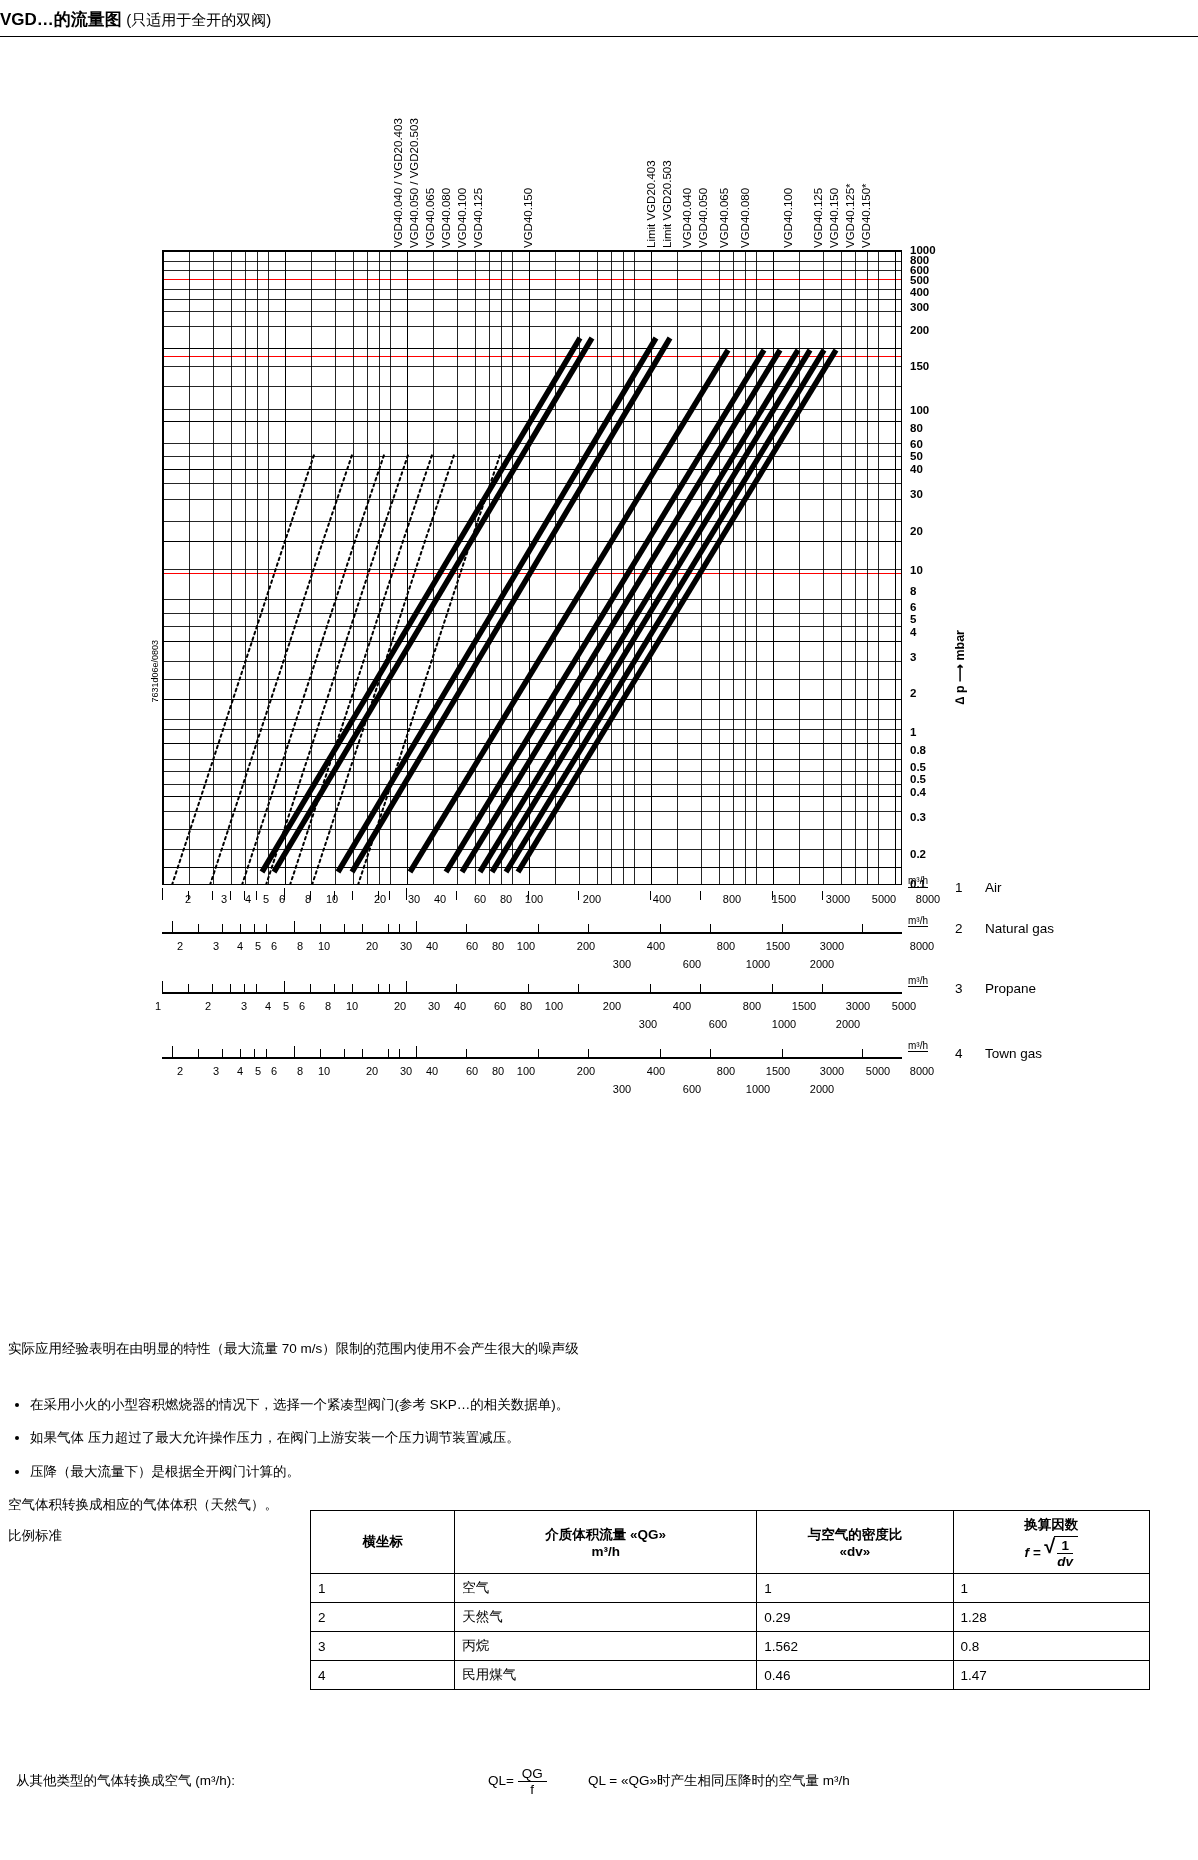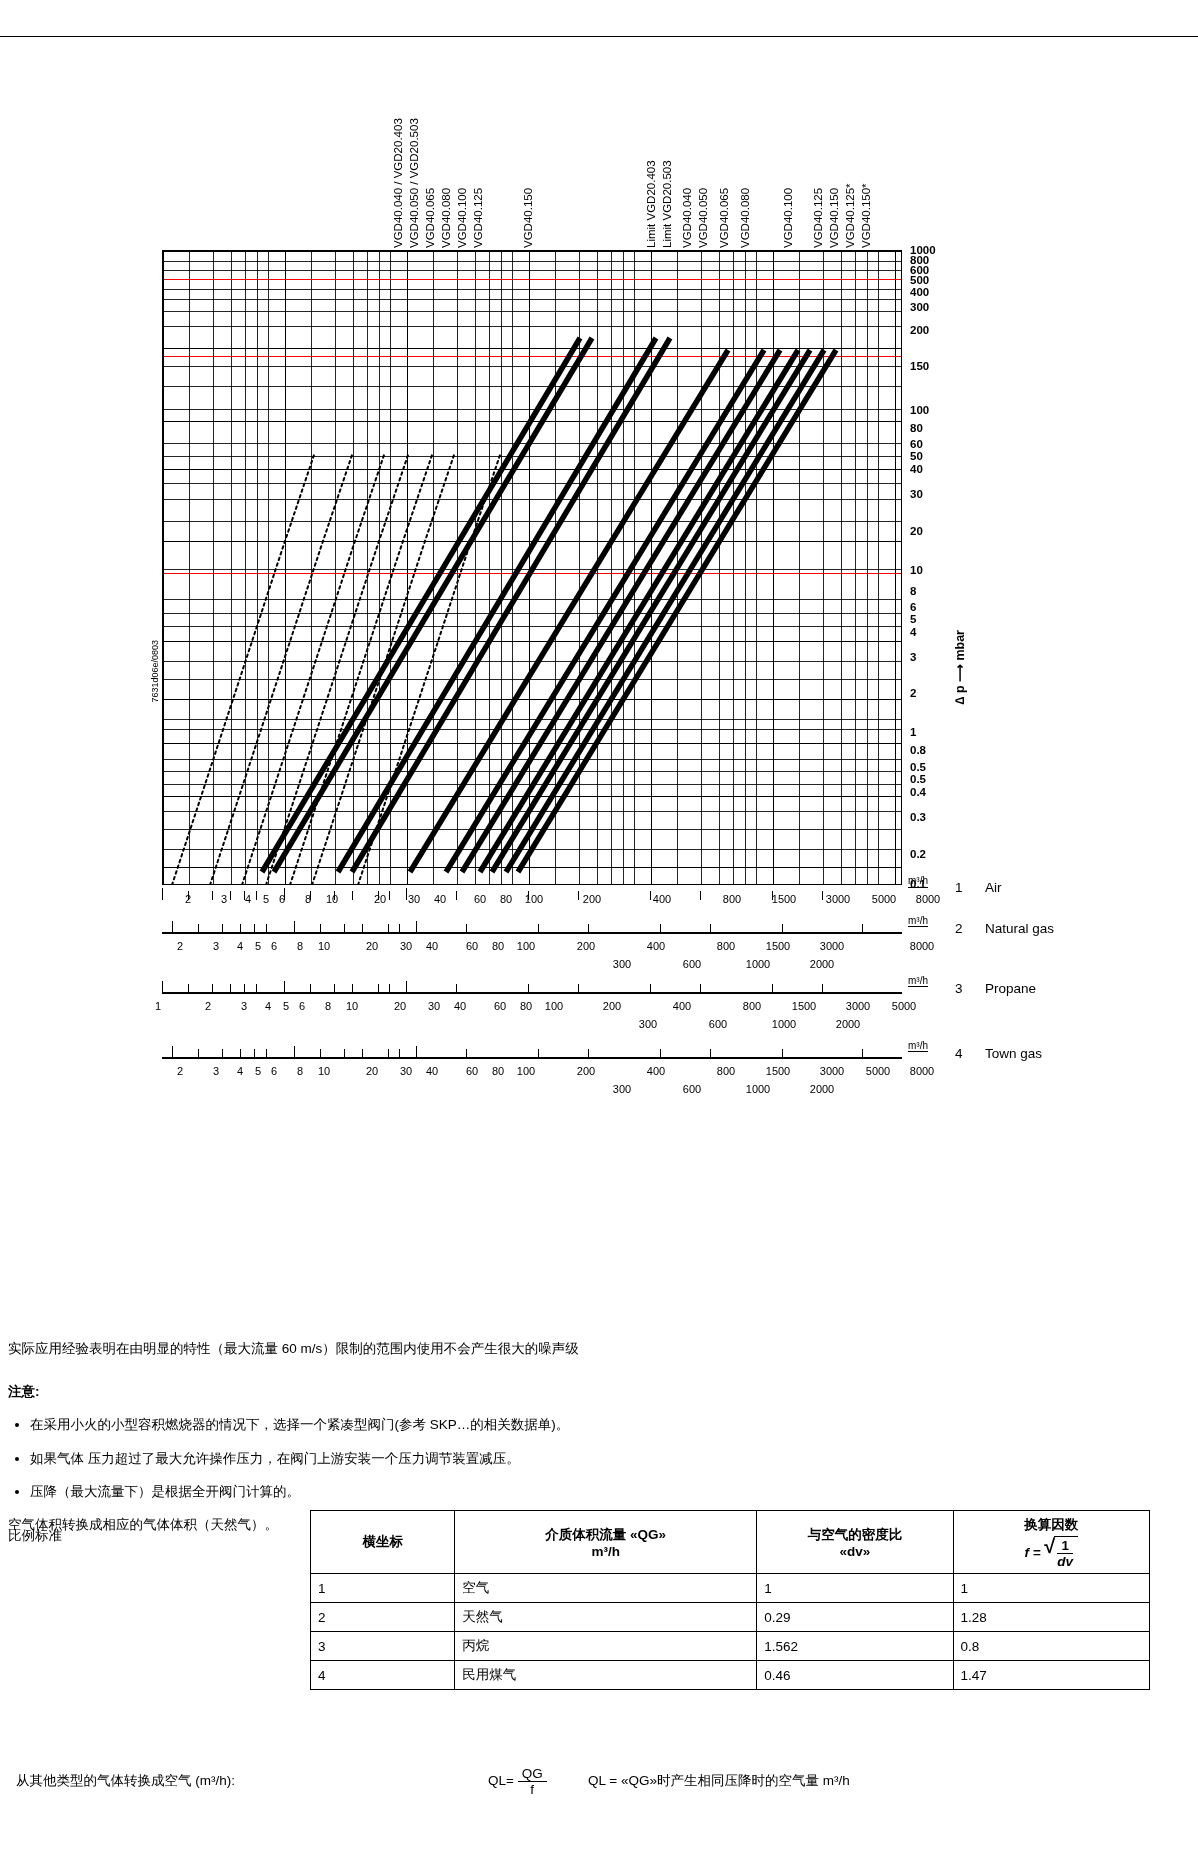--- a/index.html
+++ b/index.html
@@ -96,20 +96,24 @@
   #footer{position:absolute;left:8px;top:1766px;width:1180px;font-size:13.5px;}
   #footer .lead{position:absolute;left:8px;top:6px;}
   #footer .formula{position:absolute;left:480px;top:0px;}
   #footer .tail{position:absolute;left:580px;top:6px;}
 </style>
 </head>
 <body>
 
 <div class="page">
 
+  <div id="title-bar">
+    <span class="t1">VGD…的流量图</span>
+    <span class="t2">(只适用于全开的双阀)</span>
+  </div>
   <div class="rule-top"></div>
 
   <div id="chart-area">
 
     <div class="vlabel" style="left:392px;top:48px;height:160px;">VGD40.040 / VGD20.403</div>
     <div class="vlabel" style="left:408px;top:48px;height:160px;">VGD40.050 / VGD20.503</div>
     <div class="vlabel" style="left:424px;top:110px;height:98px;">VGD40.065</div>
     <div class="vlabel" style="left:440px;top:110px;height:98px;">VGD40.080</div>
     <div class="vlabel" style="left:456px;top:110px;height:98px;">VGD40.100</div>
     <div class="vlabel" style="left:472px;top:110px;height:98px;">VGD40.125</div>
@@ -493,24 +497,23 @@
       <div class="srow" style="left:530px;top:40px;">600</div>
       <div class="srow" style="left:596px;top:40px;">1000</div>
       <div class="srow" style="left:660px;top:40px;">2000</div>
     </div>
     <div class="unit" style="left:908px;top:1000px;border-bottom:1px solid #000;">m³/h</div>
     <div class="scnum" style="left:955px;top:1006px;">4</div>
     <div class="scname" style="left:985px;top:1006px;">Town gas</div>
   </div>
 
 
-  <div id="note-exp">实际应用经验表明在由明显的特性（最大流量 60 m/s）限制的范围内使用不会产生很大的噪声级</div>
+  <div id="note-exp">实际应用经验表明在由明显的特性（最大流量 70 m/s）限制的范围内使用不会产生很大的噪声级</div>
 
   <div id="notes">
-    <div class="hd">注意:</div>
     <ul>
       <li>在采用小火的小型容积燃烧器的情况下，选择一个紧凑型阀门(参考 SKP…的相关数据单)。</li>
       <li>如果气体 压力超过了最大允许操作压力，在阀门上游安装一个压力调节装置减压。</li>
       <li>压降（最大流量下）是根据全开阀门计算的。</li>
     </ul>
     <div class="plain">空气体积转换成相应的气体体积（天然气）。</div>
   </div>
 
   <div id="ratio-label">比例标准</div>
 

